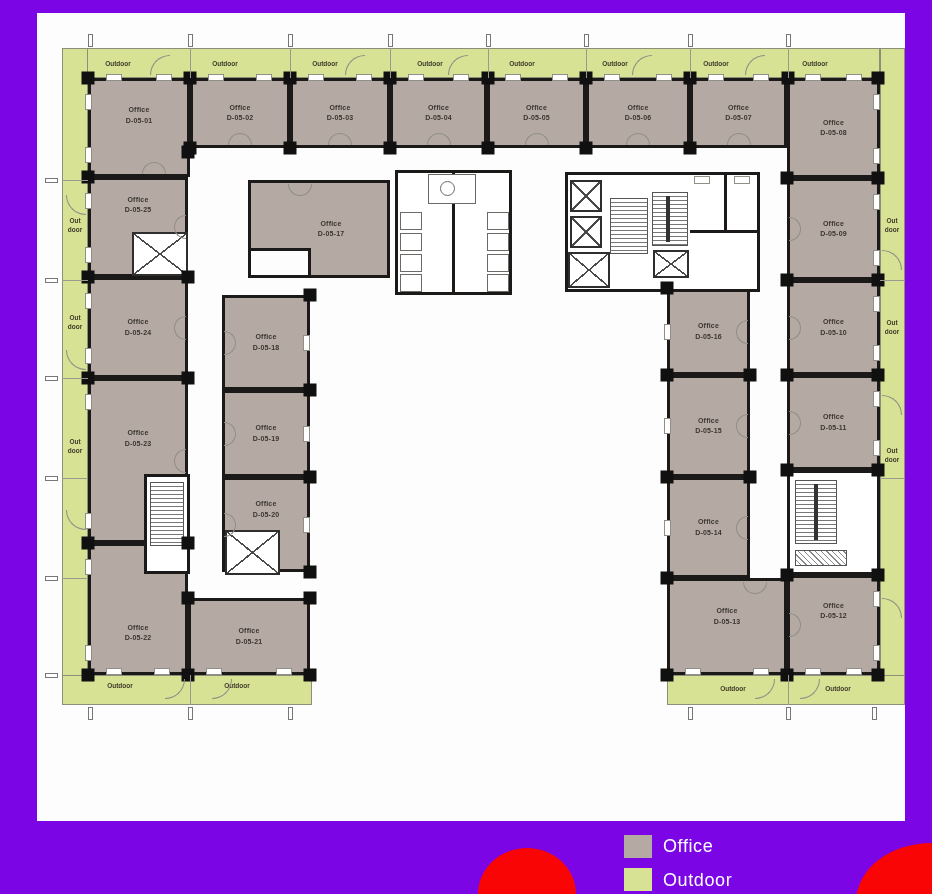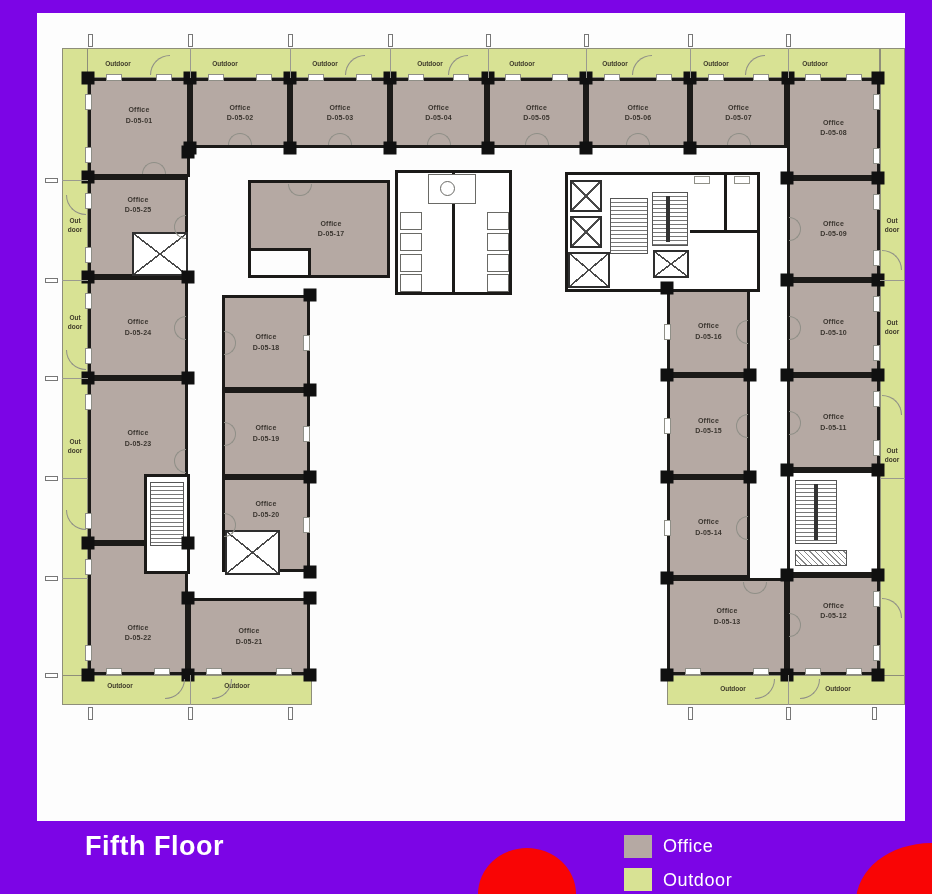--- a/index.html
+++ b/index.html
@@ -495,21 +495,20 @@
       <div class="ddoor" style="left: 730px; top: 420px; transform: rotate(-90deg);">
         <div class="l1"></div>
         <div class="l2"></div>
       </div>
       <div class="ddoor" style="left: 730px; top: 521.5px; transform: rotate(-90deg);">
         <div class="l1"></div>
         <div class="l2"></div>
       </div>
     </div>
 
-  <div id="floor-title">Fifth Floor</div>
 
   <div class="lg-sw" id="lg-sw-0" style="left: 624px; top: 835px; background: rgb(181, 169, 163);"></div>
   <div class="lg-label" style="left:663px;top:836px;">Office</div>
   <div class="lg-sw" id="lg-sw-1" style="left: 624px; top: 868px; background: rgb(216, 226, 148);"></div>
   <div class="lg-label" style="left:663px;top:870px;">Outdoor</div>
 
   <div class="blob" style="left:478px;top:848px;width:98px;height:92px;"></div>
   <div class="blob" style="left:856px;top:843px;width:150px;height:118px;"></div>
 </div>
 

